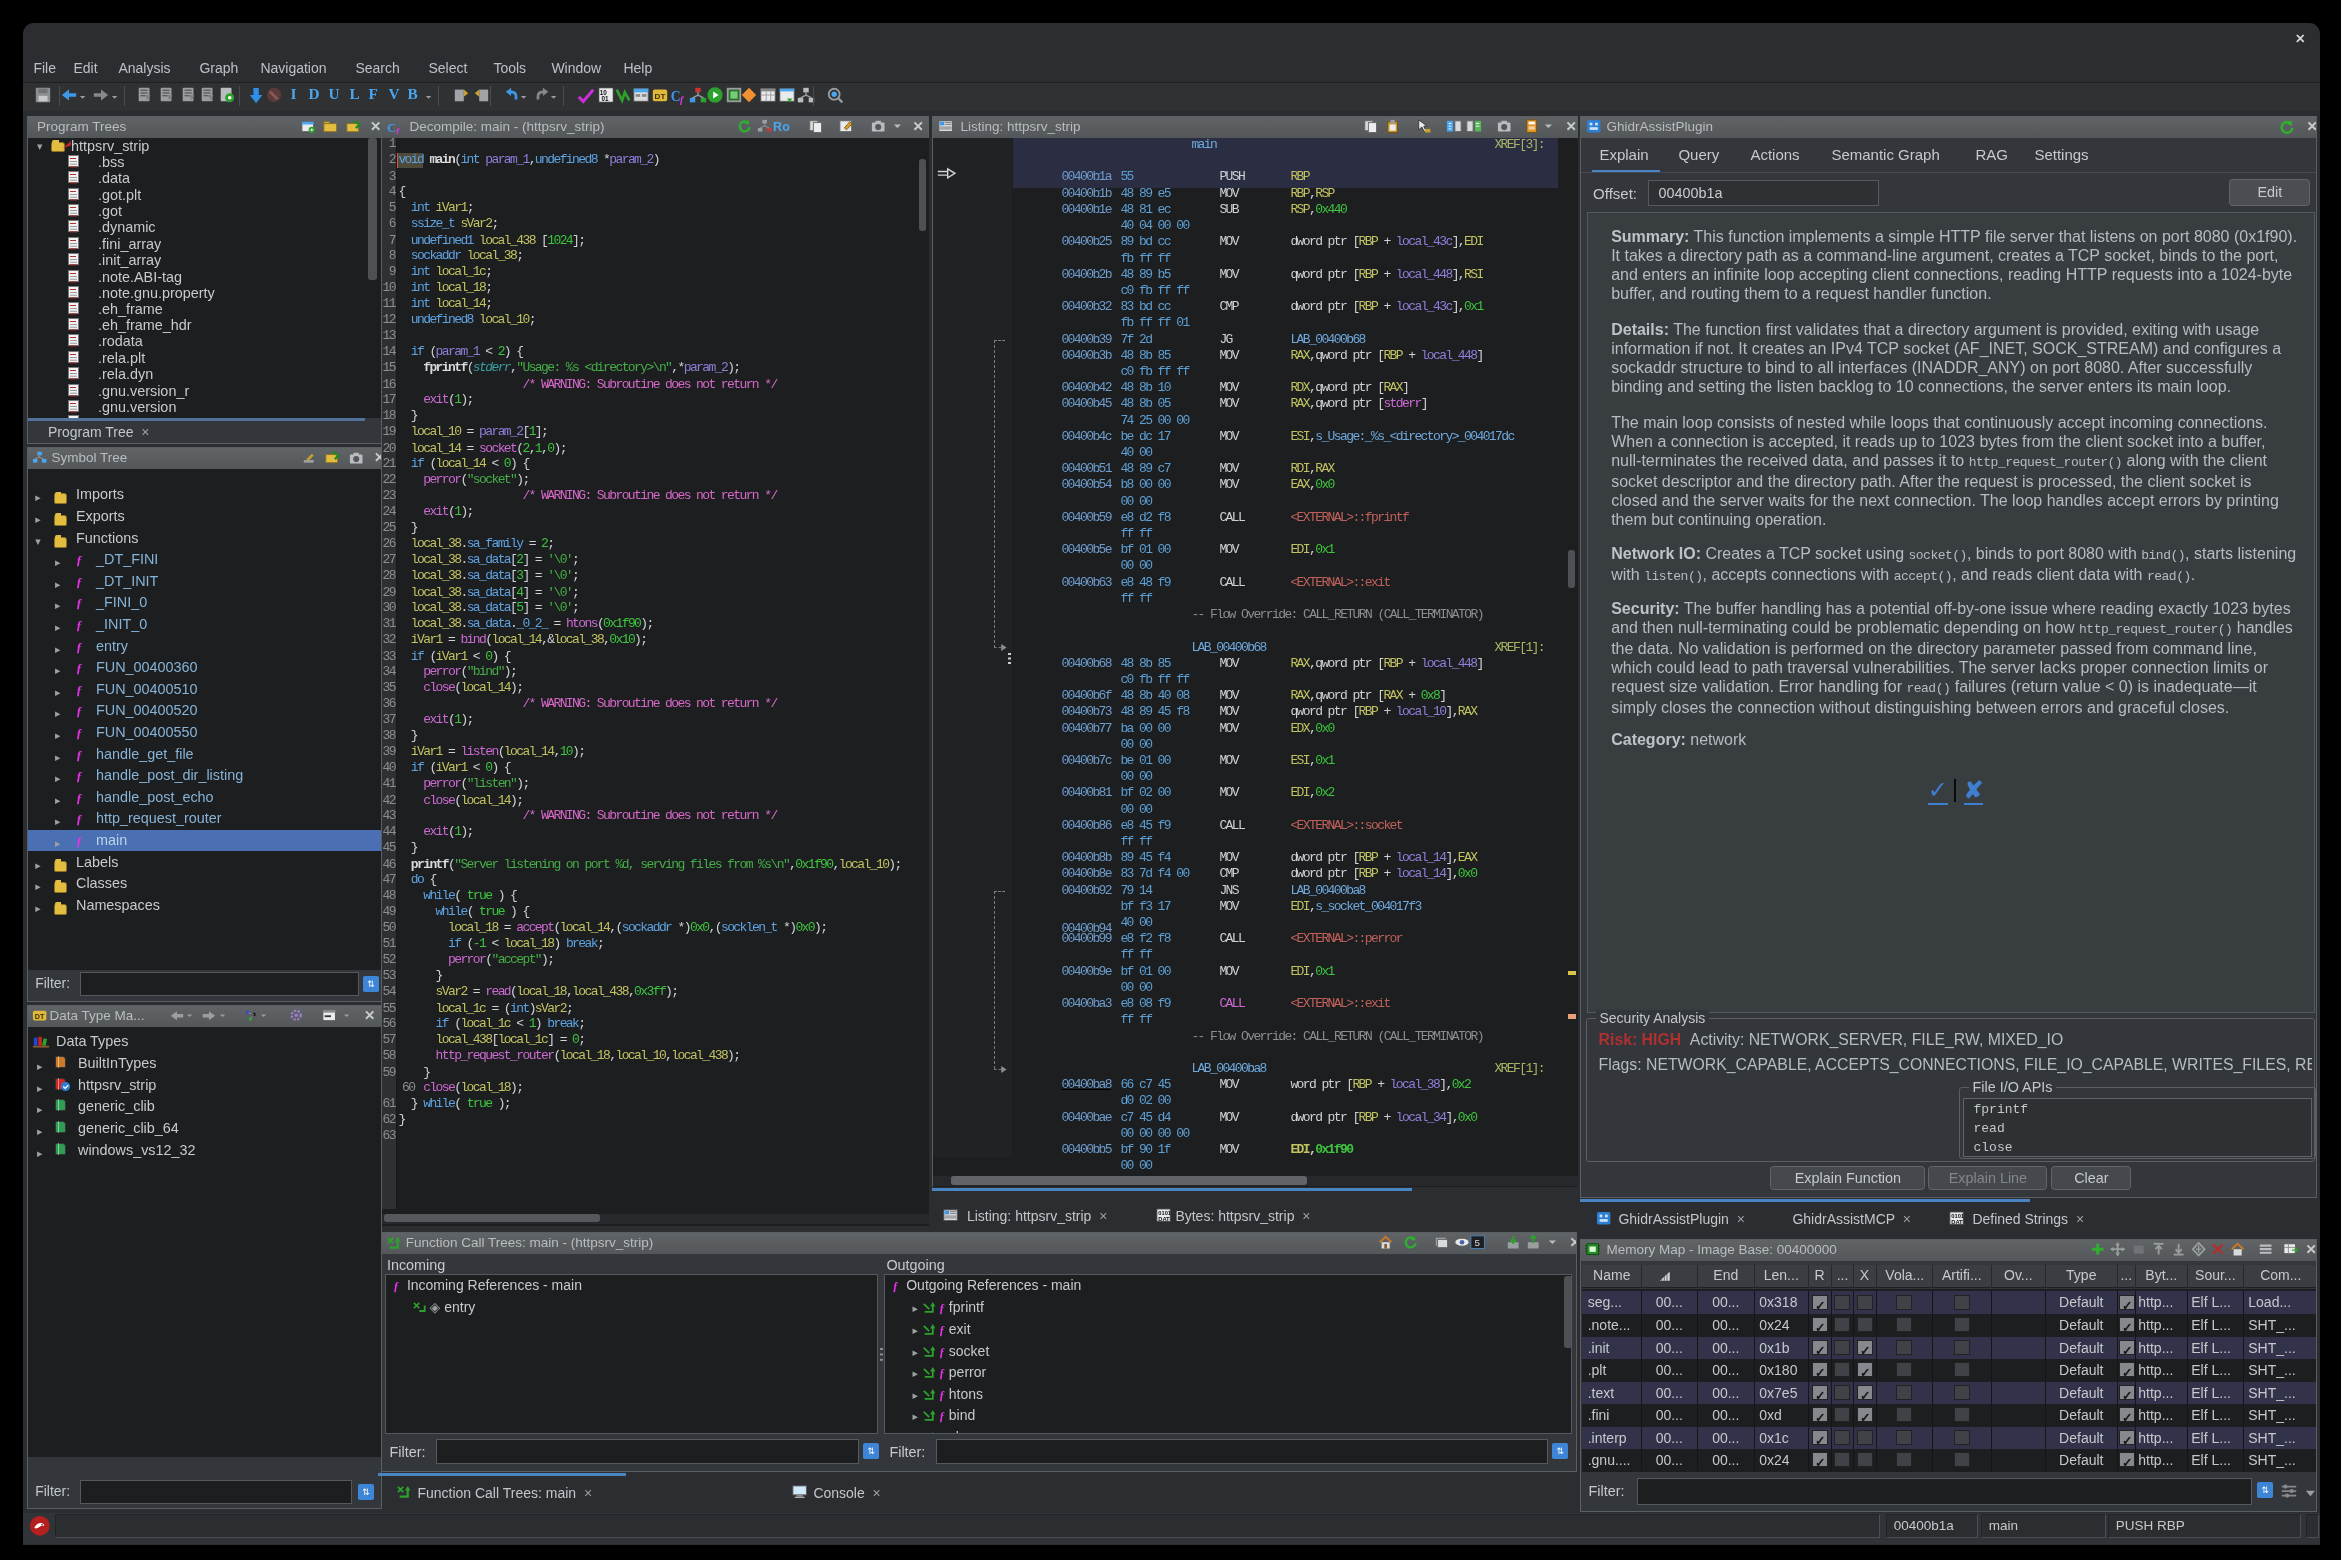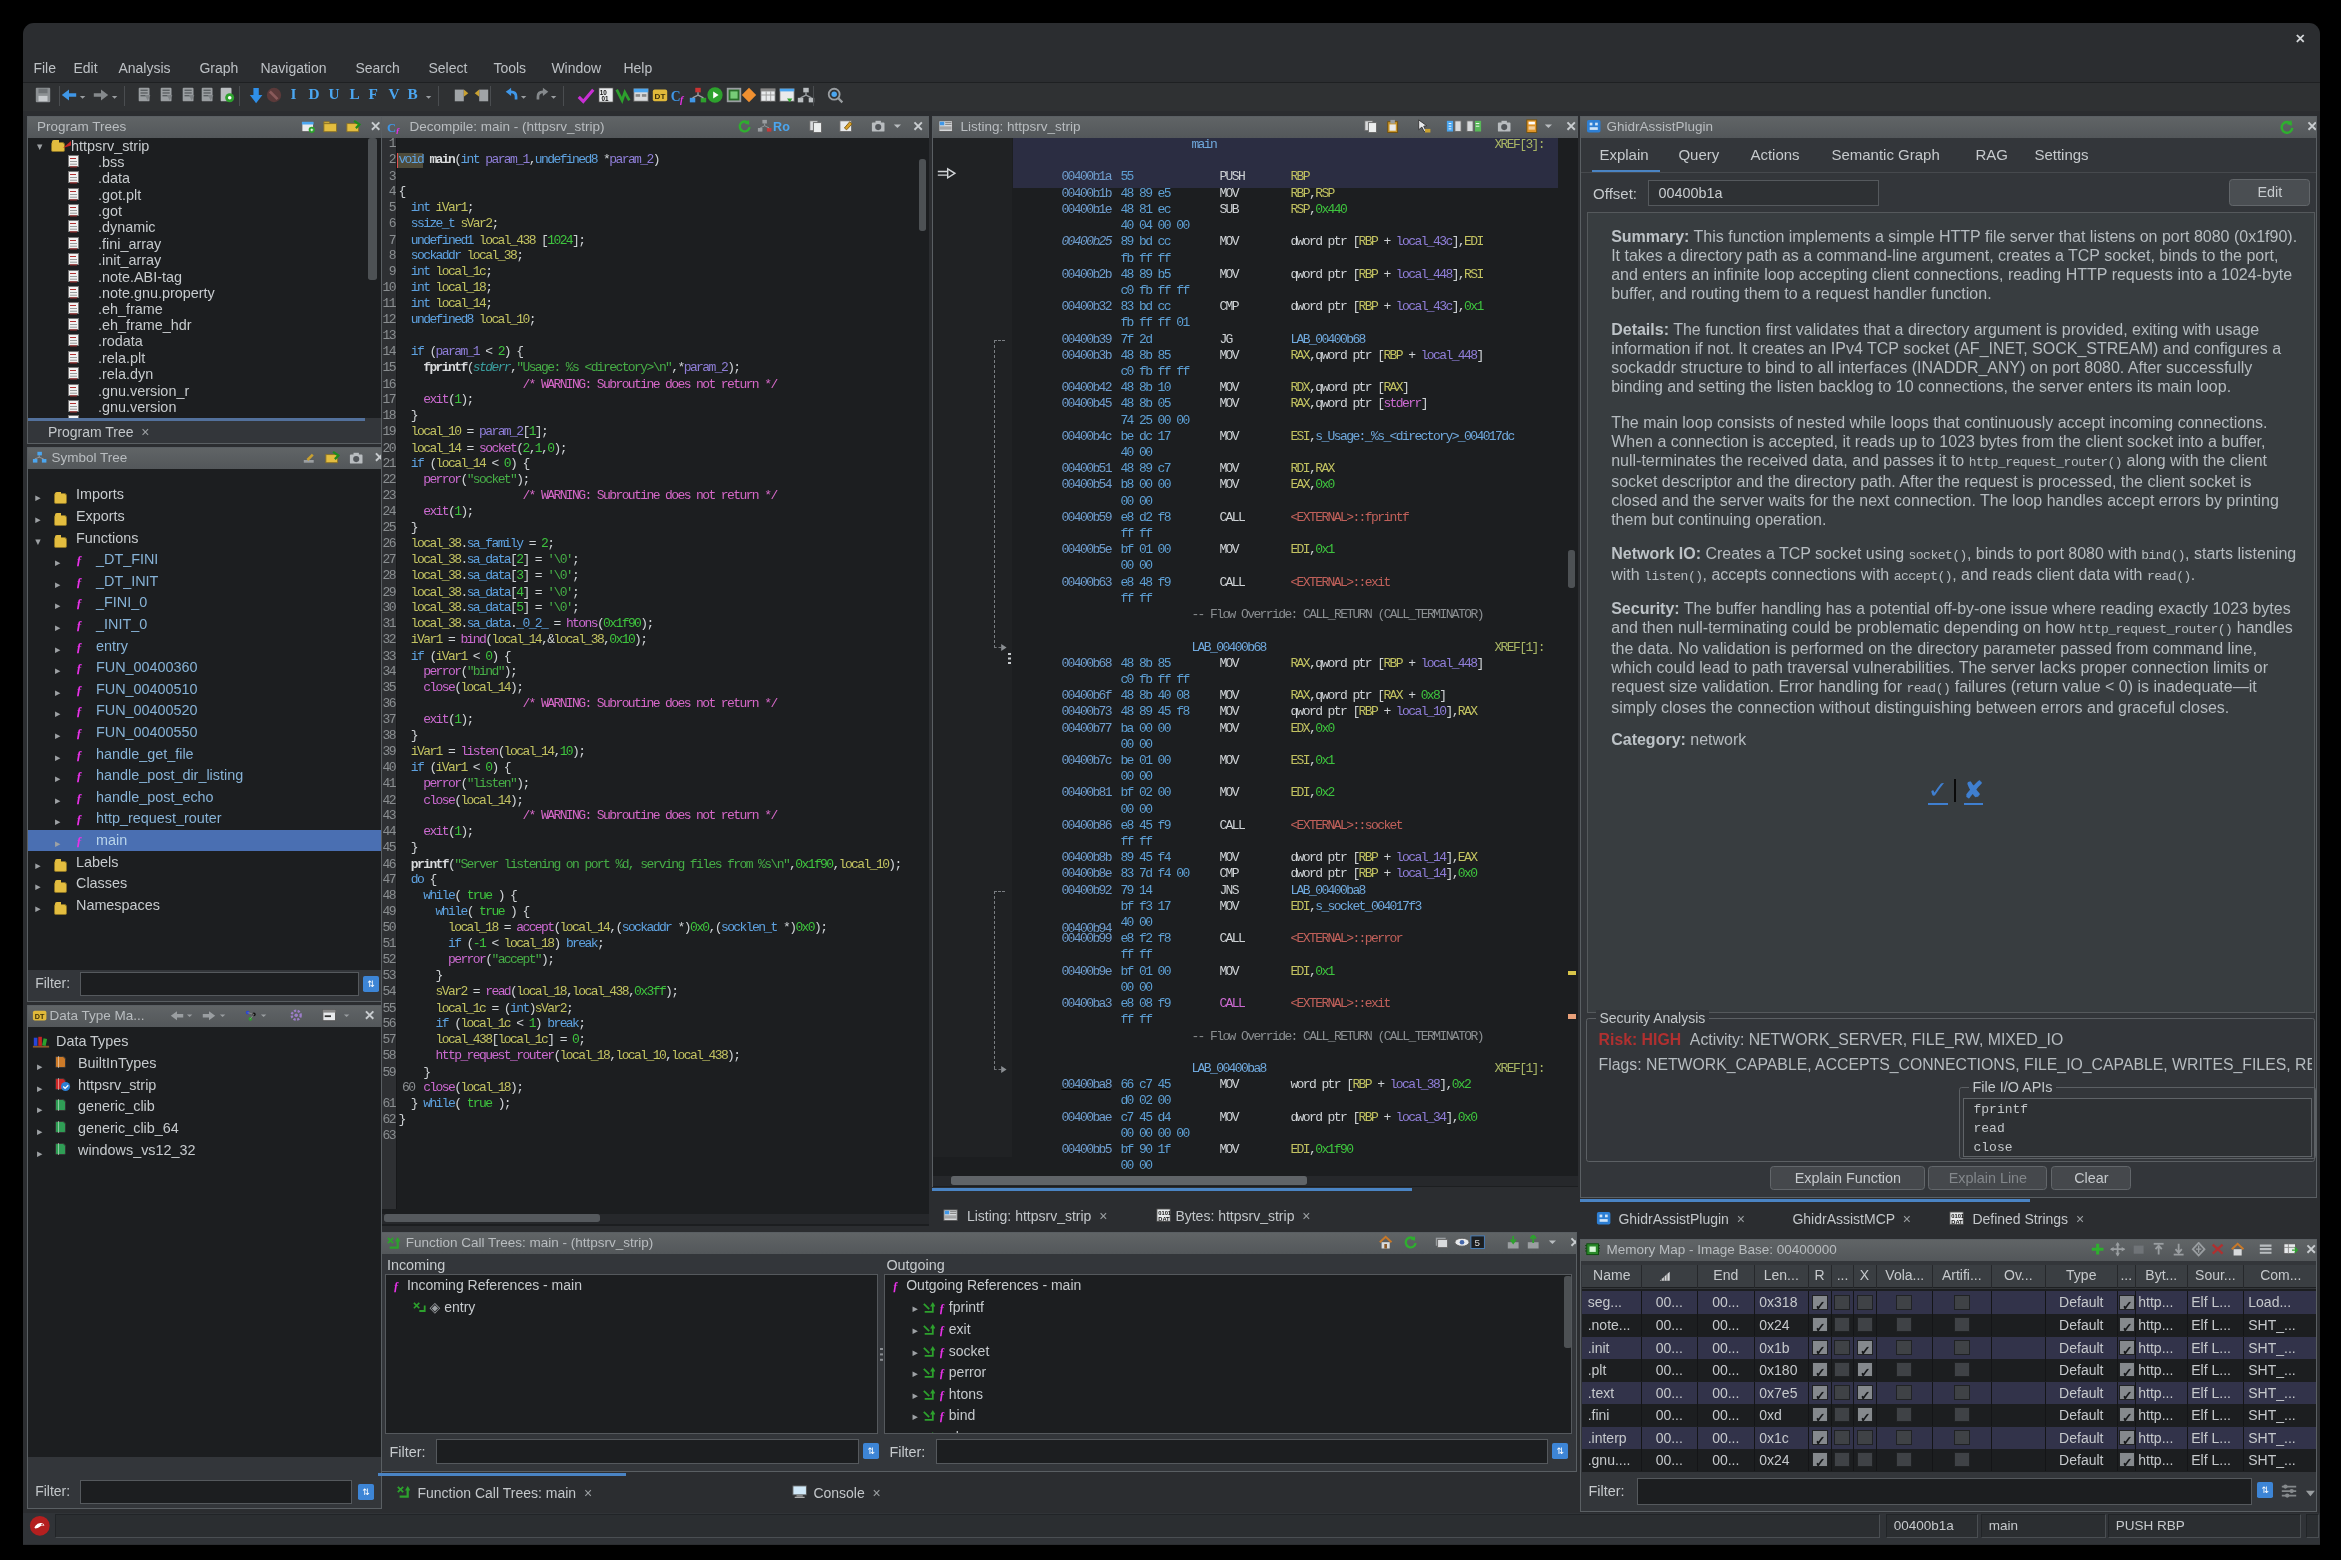--- a/index.html
+++ b/index.html
@@ -790,21 +790,21 @@
         <div class="lrow" style="left:357px;top:31.5px;"><span class="loc">RBP</span></div>
         <div class="lrow" style="left:128px;top:48px;"><span class="addr">00400b1b</span></div>
         <div class="lrow" style="left:187px;top:48px;"><span class="byt">48 89 e5</span></div>
         <div class="lrow" style="left:286px;top:48px;"><span class="w">MOV</span></div>
         <div class="lrow" style="left:357px;top:48px;"><span class="loc">RBP</span><span class="w">,</span><span class="loc">RSP</span></div>
         <div class="lrow" style="left:128px;top:64px;"><span class="addr">00400b1e</span></div>
         <div class="lrow" style="left:187px;top:64px;"><span class="byt">48 81 ec</span></div>
         <div class="lrow" style="left:286px;top:64px;"><span class="w">SUB</span></div>
         <div class="lrow" style="left:357px;top:64px;"><span class="loc">RSP</span><span class="w">,</span><span class="num">0x440</span></div>
         <div class="lrow" style="left:187px;top:80px;"><span class="byt">40 04 00 00</span></div>
-        <div class="lrow" style="left:128px;top:96px;font-style:italic;"><span class="addr">00400b25</span></div>
+        <div class="lrow" style="left:128px;top:96px;"><span class="addr">00400b25</span></div>
         <div class="lrow" style="left:187px;top:96px;"><span class="byt">89 bd cc</span></div>
         <div class="lrow" style="left:286px;top:96px;"><span class="w">MOV</span></div>
         <div class="lrow" style="left:357px;top:96px;"><span class="w">dword ptr [</span><span class="loc">RBP</span><span class="w"> + </span><span class="par">local_43c</span><span class="w">],</span><span class="loc">EDI</span></div>
         <div class="lrow" style="left:187px;top:113px;"><span class="byt">fb ff ff</span></div>
         <div class="lrow" style="left:128px;top:129px;"><span class="addr">00400b2b</span></div>
         <div class="lrow" style="left:187px;top:129px;"><span class="byt">48 89 b5</span></div>
         <div class="lrow" style="left:286px;top:129px;"><span class="w">MOV</span></div>
         <div class="lrow" style="left:357px;top:129px;"><span class="w">qword ptr [</span><span class="loc">RBP</span><span class="w"> + </span><span class="par">local_448</span><span class="w">],</span><span class="loc">RSI</span></div>
         <div class="lrow" style="left:187px;top:145px;"><span class="byt">c0 fb ff ff</span></div>
         <div class="lrow" style="left:128px;top:161px;"><span class="addr">00400b32</span></div>
@@ -936,21 +936,21 @@
         <div class="lrow" style="left:357px;top:939px;"><span class="w">word ptr [</span><span class="loc">RBP</span><span class="w"> + </span><span class="par">local_38</span><span class="w">],</span><span class="num">0x2</span></div>
         <div class="lrow" style="left:187px;top:955px;"><span class="byt">d0 02 00</span></div>
         <div class="lrow" style="left:128px;top:972px;"><span class="addr">00400bae</span></div>
         <div class="lrow" style="left:187px;top:972px;"><span class="byt">c7 45 d4</span></div>
         <div class="lrow" style="left:286px;top:972px;"><span class="w">MOV</span></div>
         <div class="lrow" style="left:357px;top:972px;"><span class="w">dword ptr [</span><span class="loc">RBP</span><span class="w"> + </span><span class="par">local_34</span><span class="w">],</span><span class="num">0x0</span></div>
         <div class="lrow" style="left:187px;top:988px;"><span class="byt">00 00 00 00</span></div>
         <div class="lrow" style="left:128px;top:1004px;"><span class="addr">00400bb5</span></div>
         <div class="lrow" style="left:187px;top:1004px;"><span class="byt">bf 90 1f</span></div>
         <div class="lrow" style="left:286px;top:1004px;"><span class="w">MOV</span></div>
-        <div class="lrow" style="left:357px;top:1004px;"><span class="loc">EDI</span><span class="w">,</span><span class="num">0x1f90</span></div>
+        <div class="lrow" style="left:357px;top:1004px;font-weight:bold;"><span class="loc">EDI</span><span class="w">,</span><span class="num">0x1f90</span></div>
         <div class="lrow" style="left:187px;top:1020px;"><span class="byt">00 00</span></div>
         <div class="lrow" style="left:128px;top:1036px;"><span class="addr">00400bbc</span></div>
         <div class="lrow" style="left:187px;top:1036px;"><span class="byt">e8 ef f8</span></div>
         <div class="lrow" style="left:286px;top:1036px;"><span class="w">CALL</span></div>
         <div class="lrow" style="left:357px;top:1036px;"><span class="ext">&lt;EXTERNAL&gt;::htons</span></div>
         <div class="abs" style="left:61px;top:202px;width:10.8px;height:308px;border-left:0.9px dashed #7a7e82;border-top:0.9px dashed #7a7e82;"></div>
         <svg class="abs" style="left:61px;top:505px" width="14.4" height="9" viewBox="0 0 16 10">
           <path d="M0 5 L8 5" stroke="#7a7e82" stroke-dasharray="3 2"></path>
           <path d="M8 1 L14 5 L8 9 Z" fill="#8a8e92"></path>
         </svg>

